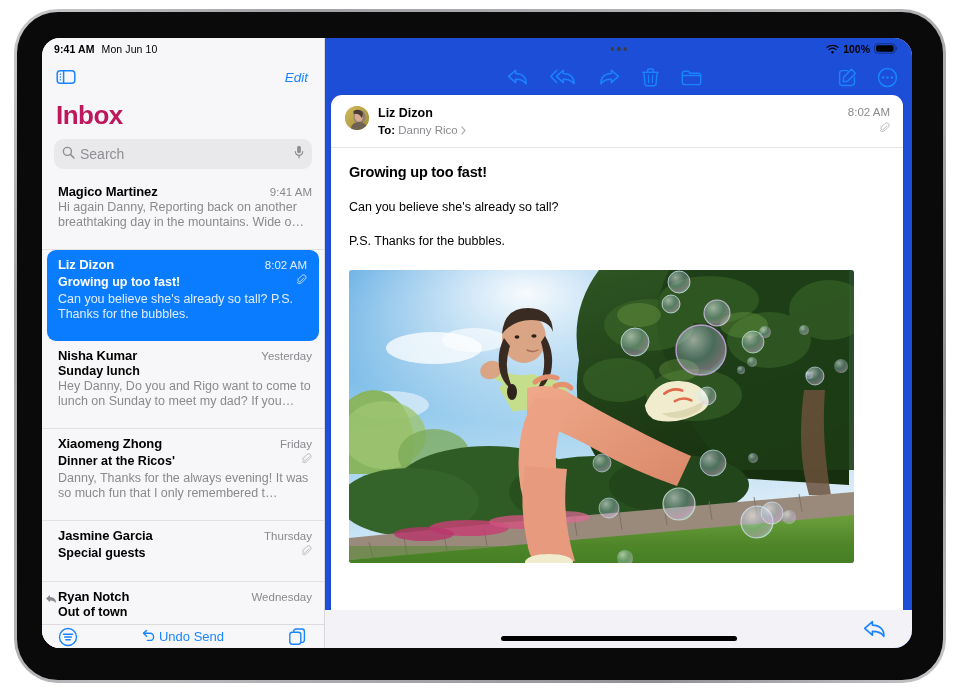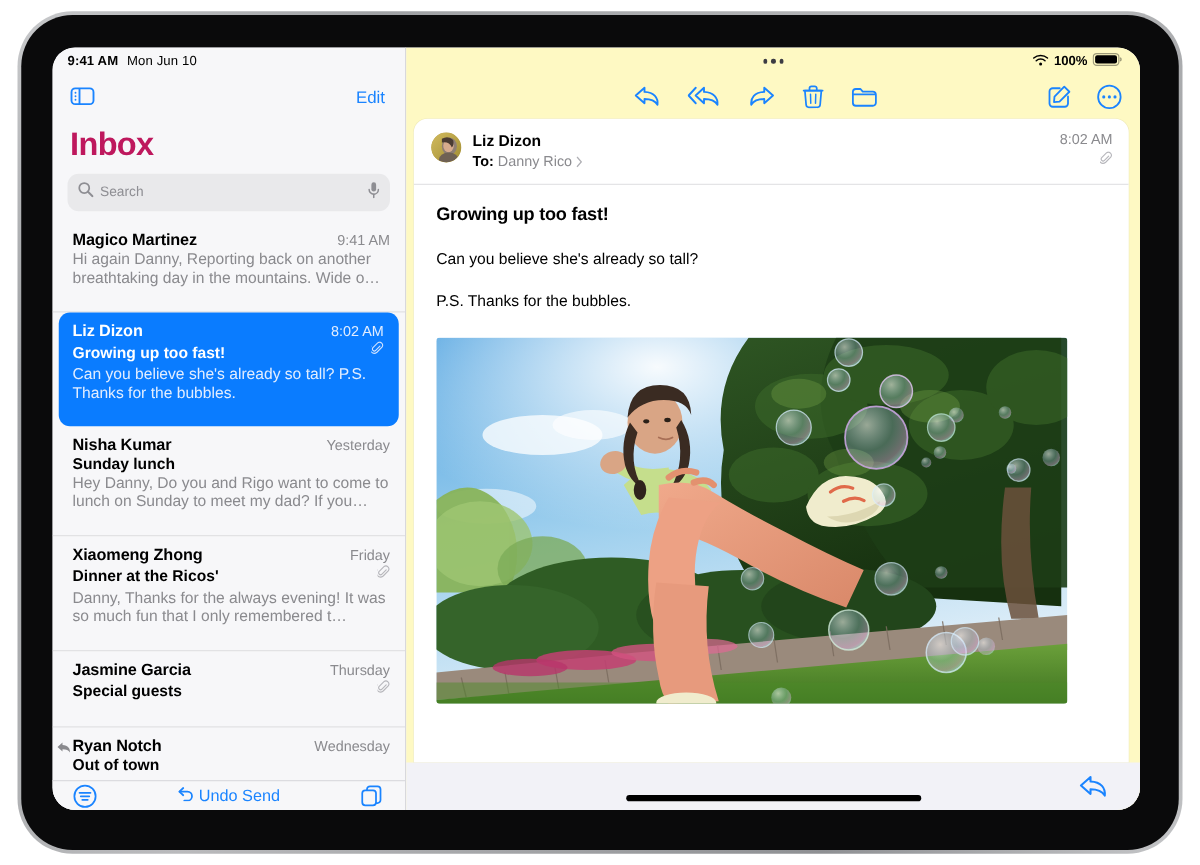--- a/index.html
+++ b/index.html
@@ -39,37 +39,38 @@
     height:22px; display:flex; align-items:center;
     padding:0 0 0 12px; font-size:10.5px; font-weight:bold; color:#000;
     letter-spacing:0.1px;
   }
   .statusbar .sb-time { margin-right:7px; }
   .statusbar .sb-date { font-weight:normal; }
 
   .sb-topbar {
     height:34px; display:flex; align-items:center; justify-content:space-between;
     padding:0 16px 0 14px;
+    font-style:italic;
   }
   .sidebar-toggle { width:20px; height:16px; cursor:pointer; }
   .edit-btn {
     color:#1a84ff; font-size:13.5px; cursor:pointer;
   }
 
   .inbox-title {
     font-size:26px; font-weight:bold; color:#be185d;
     padding:6px 0 6px 14px; letter-spacing:-0.5px;
   }
 
   .search-wrap { padding:2px 12px 8px 12px; }
   .search-field {
     height:30px; background:#e9e9eb; border-radius:9px;
     display:flex; align-items:center; padding:0 8px; gap:5px;
   }
-  .search-field .sf-text { flex:1; color:#8e8e93; font-size:11px; }
+  .search-field .sf-text { flex:1; color:#8e8e93; font-size:14px; }
 
   
   #maillist { flex:1; overflow:hidden; position:relative; }
   .mail-row {
     padding:7px 12px 19px 16px;
     position:relative; cursor:pointer;
     border-bottom:0.5px solid #e2e2e4;
     margin:0 0 0 0;
   }
   .mail-row.selected {
@@ -92,21 +93,21 @@
     height:24px; background:#f7f7f9;
     border-top:0.5px solid #dcdce0;
     display:flex; align-items:center; justify-content:space-between;
     padding:0 16px;
     gap:32px;
   }
   .undo-send { color:#1a84ff; font-size:13px; display:flex; align-items:center; gap:4px; cursor:pointer;}
 
   
   #detail {
-    flex:1; height:100%; background:#fef9c3;
+    flex:1; height:100%; background:#1d4ed8;
     display:flex; flex-direction:column; position:relative;
   }
   .dt-statusbar {
     height:22px; display:flex; align-items:center; justify-content:space-between;
     padding:0 14px 0 0; position:relative;
   }
   .multitask-dots { position:absolute; left:50%; transform:translateX(-50%); display:flex; gap:3px; }
   .multitask-dots i { width:3.5px; height:3.5px; border-radius:50%; background:#3c3c43; display:block;}
   .sb-right { margin-left:auto; display:flex; align-items:center; gap:4px; }
   .batt-pct { font-size:10.5px; font-weight:bold; color:#000; }

